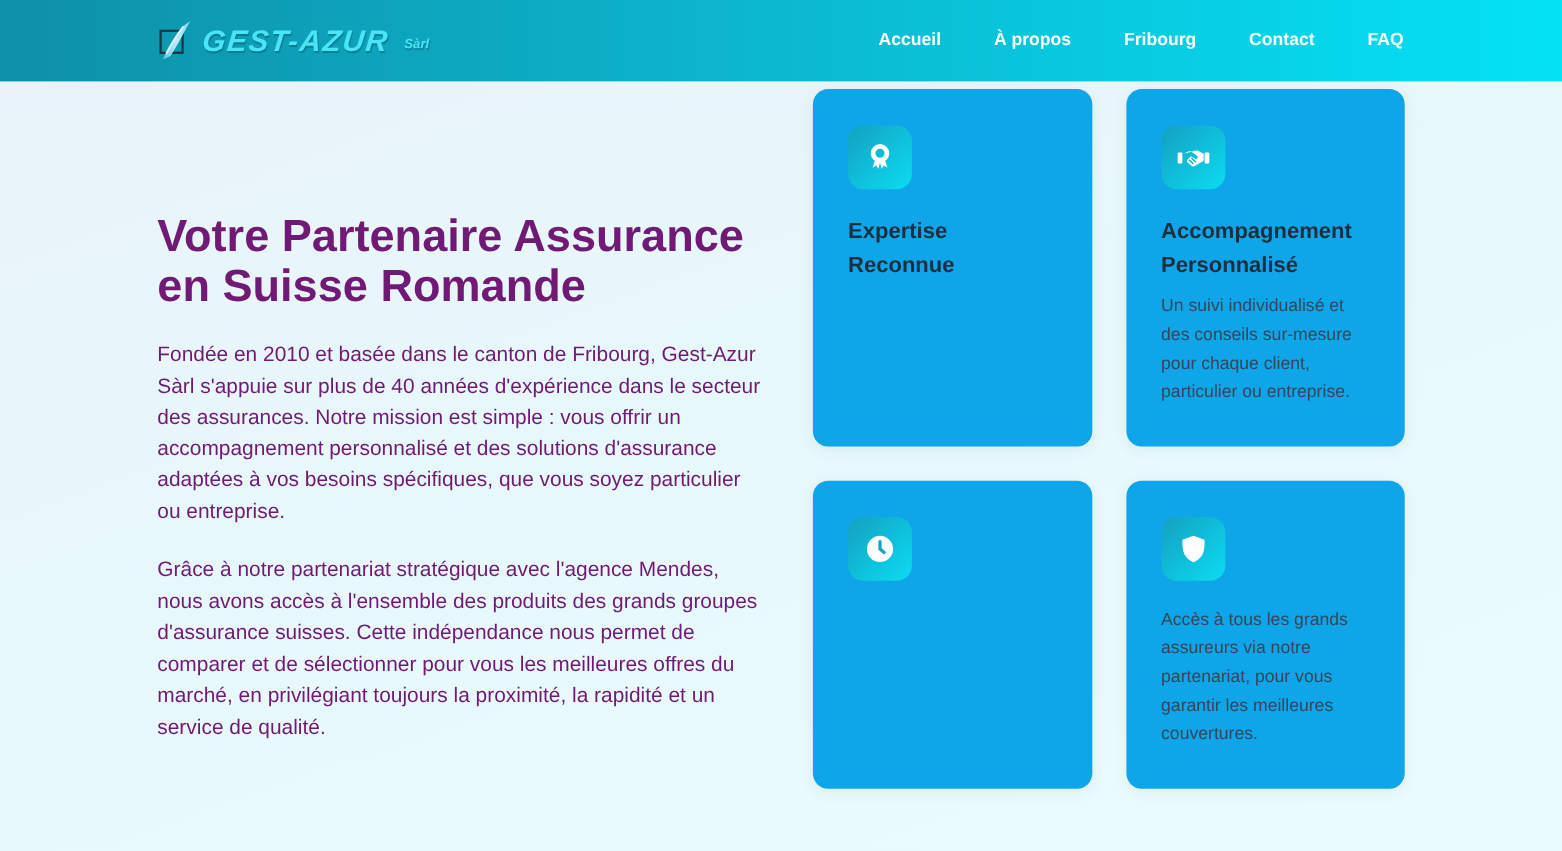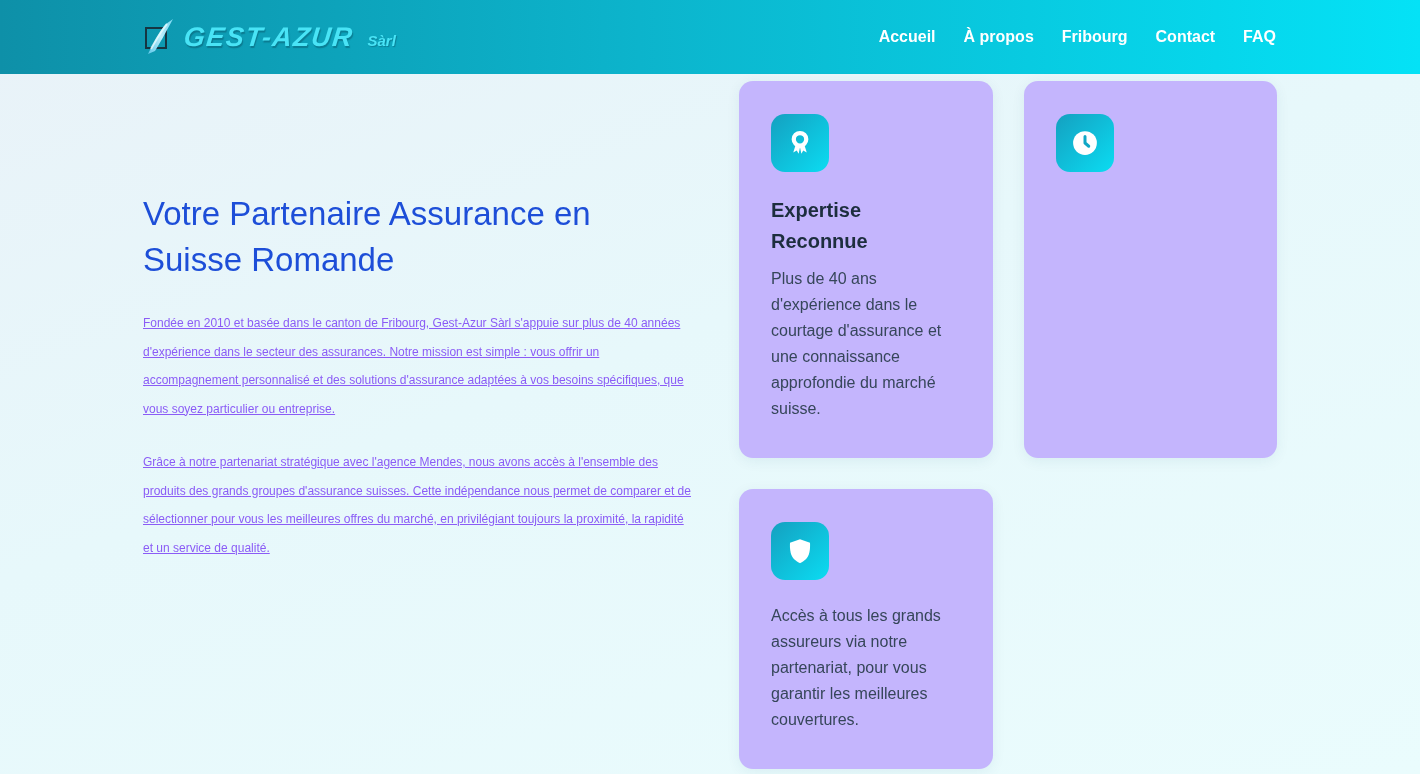--- a/index.html
+++ b/index.html
@@ -23,74 +23,73 @@
   .brand-name {
     font-size: 27px;
     font-weight: 800;
     font-style: italic;
     letter-spacing: 1.5px;
     color: #49e4f6;
     text-shadow: 1px 2px 1px rgba(10, 60, 78, 0.35);
     transform: skewX(-6deg);
   }
   .brand-suffix {
-    font-size: 15px;
+    font-size: 12px;
     font-weight: 700;
     font-style: italic;
     color: #49e4f6;
     text-shadow: 1px 1px 1px rgba(10, 60, 78, 0.35);
     margin-left: 6px;
     align-self: center;
     padding-top: 6px;
   }
-  .nav { display: flex; align-items: flex-end; gap: 28px; }
+  .nav { display: flex; align-items: flex-end; gap: 48px; }
   .nav a {
     color: #ffffff;
     text-decoration: none;
     font-size: 16px;
     font-weight: 700;
     cursor: pointer;
   }
 
   
   .main {
     display: flex;
     justify-content: space-between;
     padding: 0 143px;
   }
   .intro {
     width: 552px;
     padding-top: 117px;
   }
   .intro h1 {
-    color: #1d4ed8;
-    font-size: 33px;
+    color: #701a75;
+    font-size: 41px;
     line-height: 46px;
-    font-weight: 400;
+    font-weight: 700;
     margin-bottom: 26px;
   }
   .intro p {
-    color: #8b5cf6;
-    font-size: 12px;
+    color: #701a75;
+    font-size: 19px;
     line-height: 28.5px;
     margin-bottom: 25px;
-    text-decoration: underline;
   }
 
   
   .cards {
     width: 538px;
     flex-shrink: 0;
     padding-top: 7px;
     display: grid;
     grid-template-columns: 1fr 1fr;
     gap: 31px;
   }
   .card {
-    background: #c4b5fd;
+    background: #0ea5e9;
     border-radius: 14px;
     padding: 33px 32px 36px 32px;
     box-shadow: 0 3px 14px rgba(20, 70, 95, 0.07);
   }
   .tile {
     width: 58px;
     height: 58px;
     border-radius: 14px;
     background: linear-gradient(135deg, #14a0c0 0%, #0bdcf2 100%);
     display: flex;
@@ -155,23 +154,34 @@
 
     <div class="card">
       <div class="tile">
         <svg viewBox="0 0 24 24">
           <circle cx="12" cy="9" r="5" fill="none" stroke="#ffffff" stroke-width="3.4"></circle>
           <path d="M8.6 13.2 L6.6 19.6 L9.4 18.0 L10.9 20.5 L12.2 14.6 Z" fill="#ffffff"></path>
           <path d="M15.4 13.2 L17.4 19.6 L14.6 18.0 L13.1 20.5 L11.8 14.6 Z" fill="#ffffff"></path>
         </svg>
       </div>
       <h3>Expertise Reconnue</h3>
-      <p>Plus de 40 ans d'expérience dans le courtage d'assurance et une connaissance approfondie du marché suisse.</p>
-    </div>
-
+    </div>
+
+    <div class="card">
+      <div class="tile">
+        <svg viewBox="0 0 24 24">
+          <rect x="0.5" y="8.5" width="3.4" height="8" rx="0.8" fill="#ffffff"></rect>
+          <rect x="20.1" y="8.5" width="3.4" height="8" rx="0.8" fill="#ffffff"></rect>
+          <path d="M4.6 9.5 L8.3 7.8 C9 7.5 9.8 7.6 10.4 8 L14.6 10.8 C15.2 11.2 15.3 12 14.9 12.6 C14.5 13.2 13.7 13.4 13.1 13 L10.2 11.2 L7.6 13.8 C7.1 14.3 7.1 15.1 7.6 15.6 L10.8 18.4 C11.3 18.8 12 18.9 12.6 18.5 L19.4 14.5 L19.4 9.4 L15.5 7.3 C14.9 7 14.2 6.9 13.6 7.1 L11.9 7.6 L4.6 9.5 Z" fill="#ffffff"></path>
+          <path d="M8.9 14.1 L11.6 16.5 M10.8 12.8 L13.4 15.2" stroke="#0fb9d8" stroke-width="1.1" stroke-linecap="round"></path>
+        </svg>
+      </div>
+      <h3>Accompagnement Personnalisé</h3>
+      <p>Un suivi individualisé et des conseils sur-mesure pour chaque client, particulier ou entreprise.</p>
+    </div>
 
     <div class="card">
       <div class="tile">
         <svg viewBox="0 0 24 24">
           <circle cx="12" cy="12" r="9.5" fill="#ffffff"></circle>
           <path d="M12 6.8 L12 12 L15 14.6" fill="none" stroke="#10a7c6" stroke-width="2.4" stroke-linecap="round" stroke-linejoin="round"></path>
         </svg>
       </div>
     </div>
 

